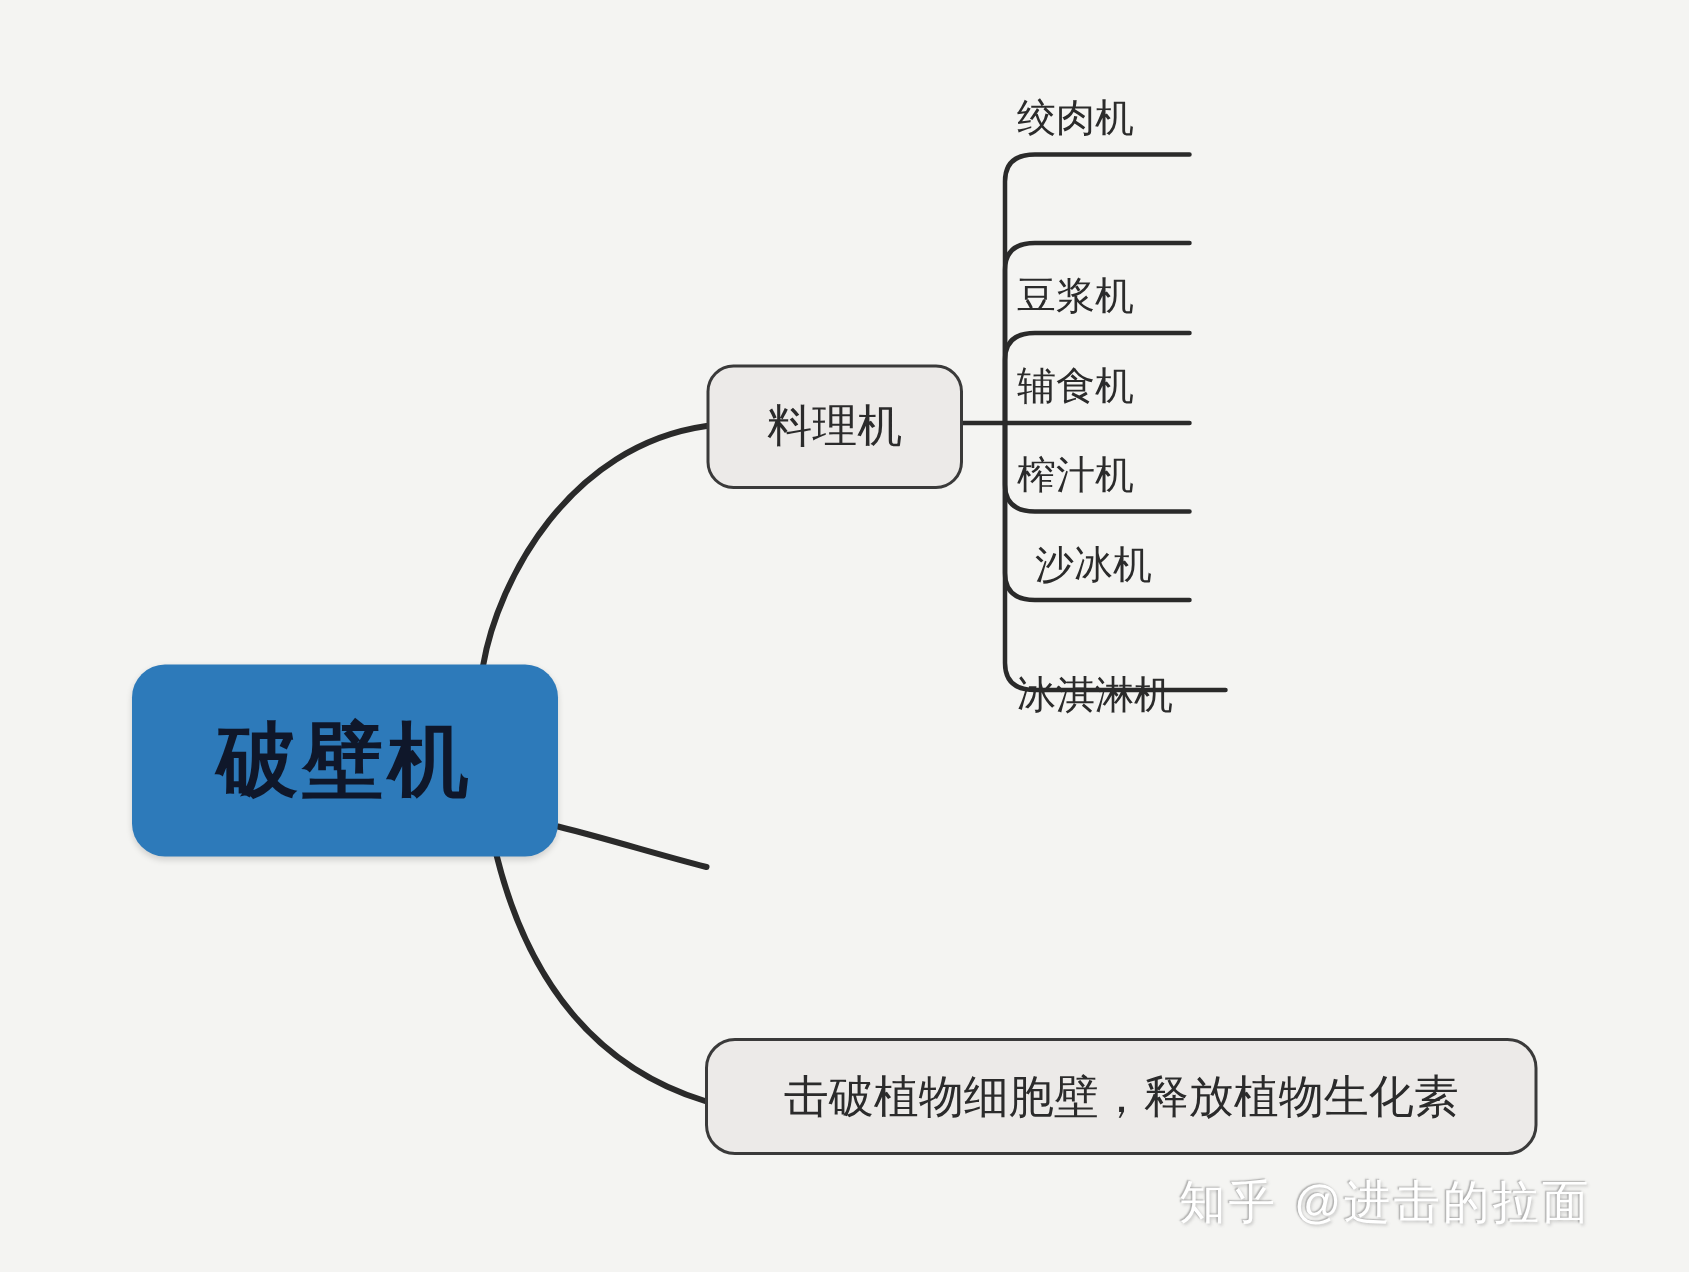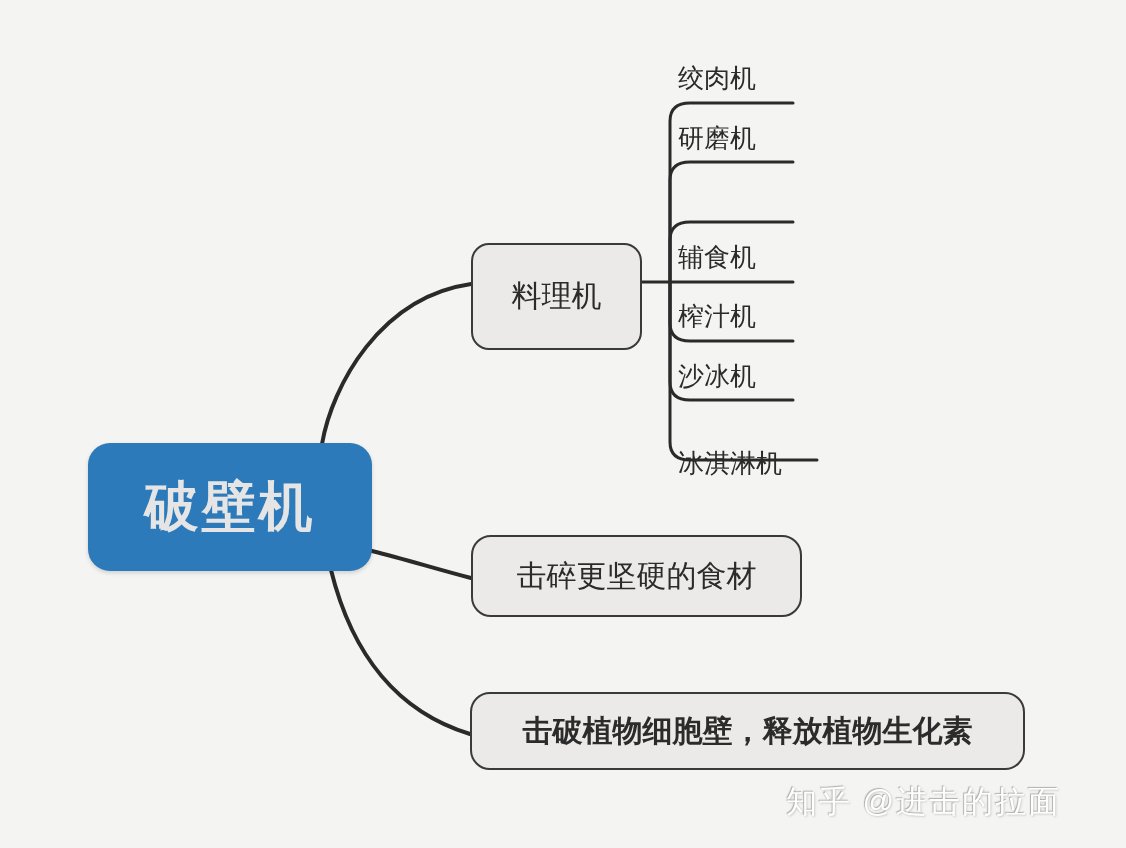--- a/index.html
+++ b/index.html
@@ -25,65 +25,64 @@
     display: flex;
     align-items: center;
     justify-content: center;
     text-align: center;
   }
   .root-node {
     left: 88px; top: 443px;
     width: 284px; height: 128px;
     background: var(--root-bg, #2d7aba);
     border-radius: 22px;
-    color: #e5e5e5;
+    color: #0f172a;
     font-size: 54px;
     font-weight: bold;
     letter-spacing: 3px;
     box-shadow: 0 2px 4px rgba(0,0,0,0.15);
   }
   .branch-node {
     background: var(--node-bg, #eceae8);
     border: 2.5px solid var(--node-border, #3a3a3a);
     color: #2b2b2b;
     font-size: 30px;
   }
   .branch-cooker {
     left: 471px; top: 243px;
-    width: 171px; height: 107px;
+    width: 171px; height: 83px;
     border-radius: 18px;
   }
   .branch-crush {
     left: 471px; top: 535px;
     width: 331px; height: 82px;
     border-radius: 20px;
   }
   .branch-cellwall {
     left: 470px; top: 692px;
     width: 555px; height: 78px;
     border-radius: 20px;
-    font-weight: bold;
   }
   .child-label {
     position: absolute;
     left: 678px;
     width: 150px;
     height: 34px;
     line-height: 34px;
     font-size: 26px;
     color: #2b2b2b;
     text-align: left;
     white-space: nowrap;
   }
   .child-0 { top: 61px; }
   .child-1 { top: 121px; }
   .child-2 { top: 180px; }
   .child-3 { top: 240px; }
   .child-4 { top: 299px; }
-  .child-5 { top: 359px; }
+  .child-5 { top: 359px; margin-left: 12px; }
   .child-6 { top: 418px; margin-top: 28px; }
   .watermark {
     position: absolute;
     left: 786px; top: 781px;
     font-size: 31px;
     color: #ffffff;
     letter-spacing: 2px;
     white-space: nowrap;
     text-shadow: -1px -1px 1px rgba(120,120,120,0.55), 1px 1px 2px rgba(160,160,160,0.45);
   }
@@ -109,26 +108,25 @@
       <path stroke-width="3" d="M 670 282 L 670 323 Q 670 341 690 341 L 793 341"></path>
       <path stroke-width="3" d="M 670 282 L 670 382 Q 670 400 690 400 L 793 400"></path>
       <path stroke-width="3" d="M 670 282 L 670 442 Q 670 460 690 460 L 817 460"></path>
     </g>
   </svg>
 
   <div class="node root-node">破壁机</div>
 
   <div class="node branch-node branch-cooker">料理机</div>
 
-  <div class="node branch-node branch-crush">击碎更坚硬的食材</div>
 
   <div class="node branch-node branch-cellwall">击破植物细胞壁，释放植物生化素</div>
 
   <div class="child-label child-0">绞肉机</div>
-  <div class="child-label child-1">研磨机</div>
+  <div class="child-label child-2">豆浆机</div>
   <div class="child-label child-4">榨汁机</div>
   <div class="child-label child-3">辅食机</div>
   <div class="child-label child-5">沙冰机</div>
   <div class="child-label child-6">冰淇淋机</div>
 
   <div class="watermark">知乎 @进击的拉面</div>
 
 </div>
 
 </body></html>

